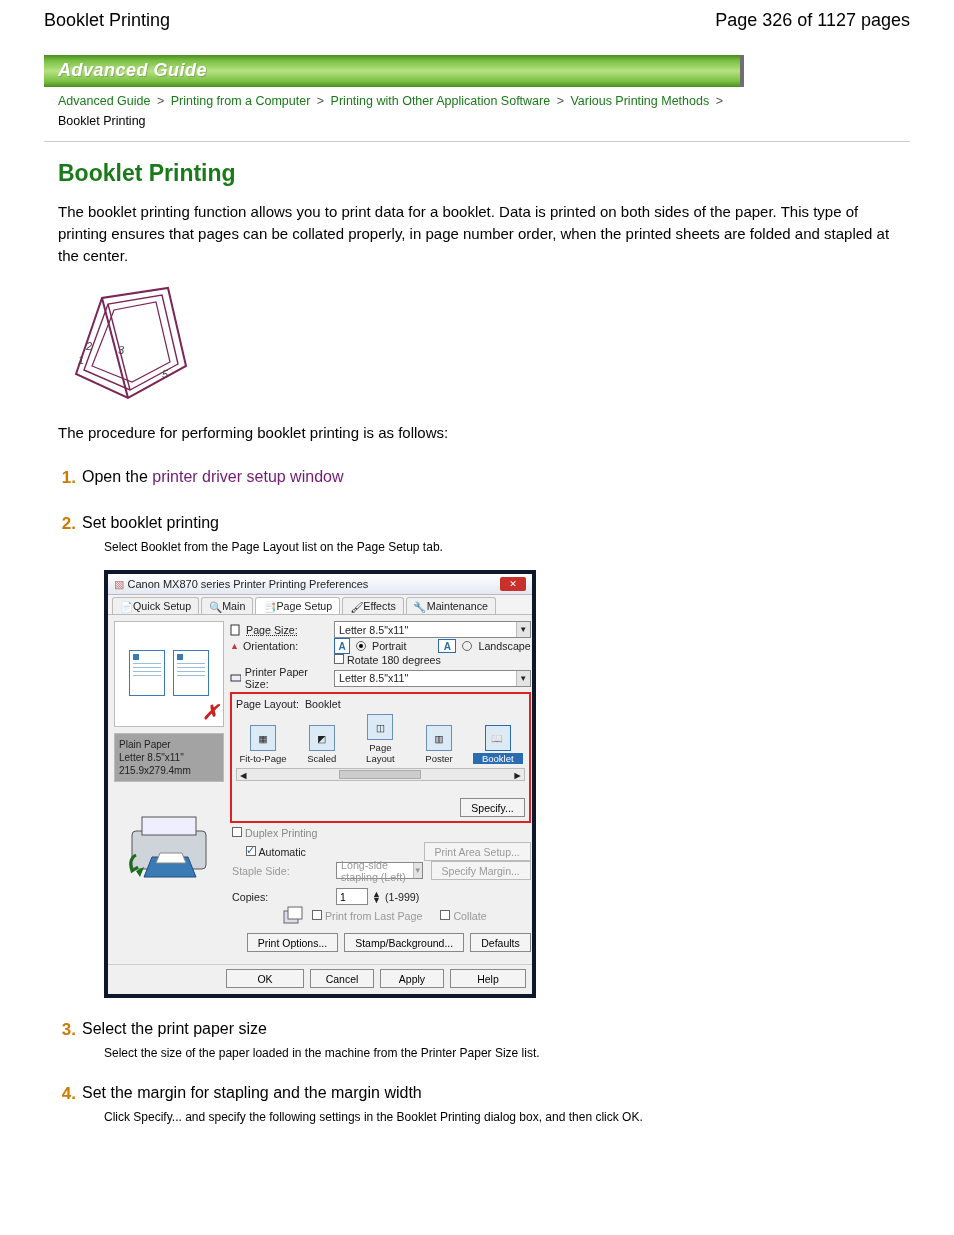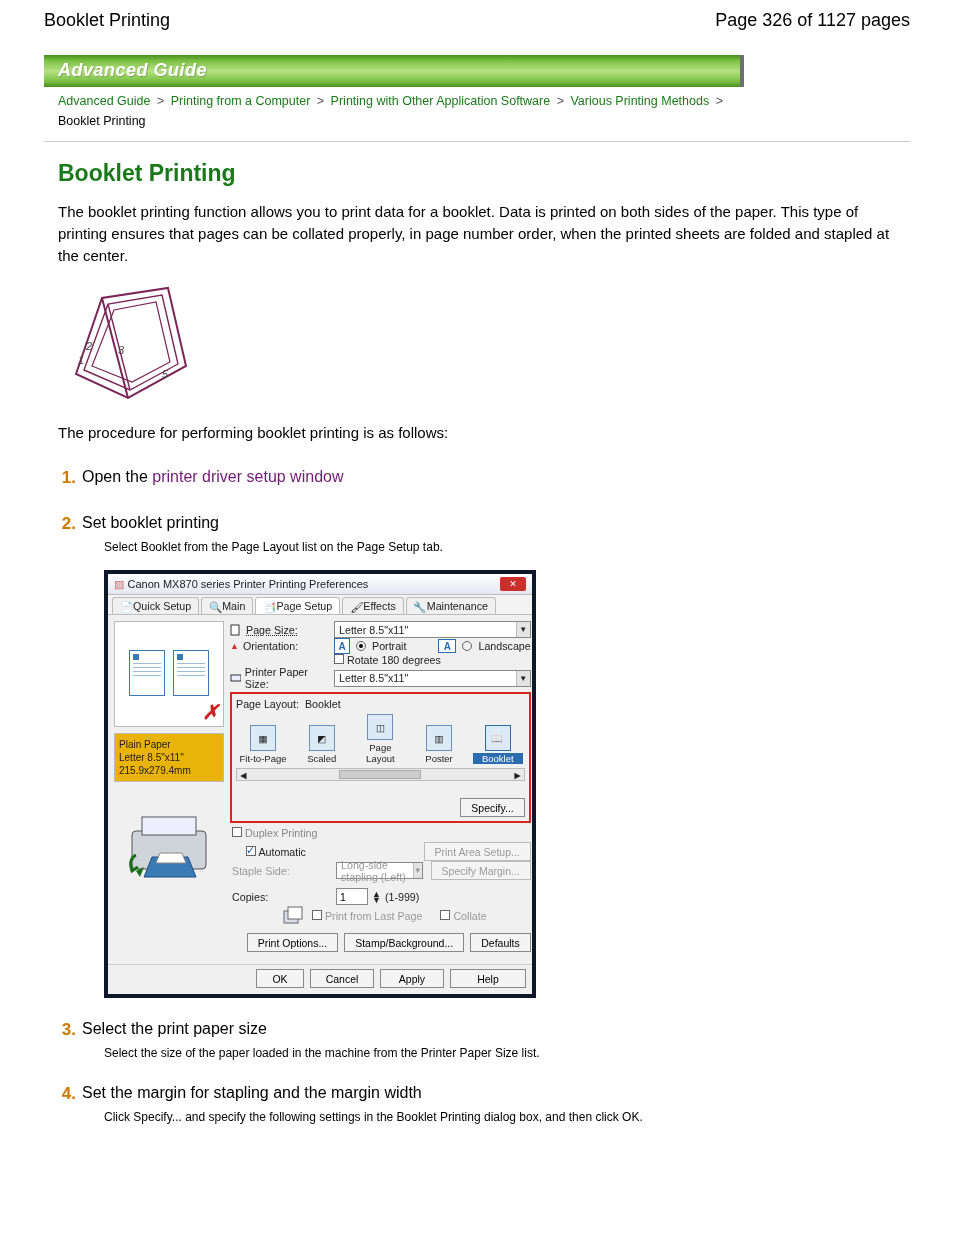--- a/index.html
+++ b/index.html
@@ -43,21 +43,21 @@
   .tab.active { background: #fff; }
   .tab .tico { width: 10px; height: 10px; display: inline-block; }
   .dlg-body { display: flex; background: #f0f0f0; padding: 6px; gap: 6px; }
   .sidebar { width: 128px; font-size: 10px; }
   .preview-box { border: 1px solid #bbb; background: #fff; height: 106px; display: flex; align-items: center; justify-content: center; position: relative; }
   .mini-page { width: 36px; height: 46px; border: 1px solid #3a7ab5; margin: 0 3px; display: inline-block; position: relative; }
   .mini-page::before { content: ""; position: absolute; left: 3px; top: 3px; width: 6px; height: 6px; background: #3a7ab5; }
   .mini-lines { position: absolute; left: 3px; top: 12px; right: 3px; }
   .mini-lines span { display: block; height: 1px; background: #9dbcd9; margin-bottom: 3px; }
   .red-x { position: absolute; right: 4px; bottom: 2px; color: #c22; font-weight: bold; font-size: 20px; font-style: italic; }
-  .media-box { border: 1px solid #bbb; background: #eab308; margin-top: 6px; padding: 4px; line-height: 1.3; }
+  .media-box { border: 1px solid #bbb; background: #a3a3a3; margin-top: 6px; padding: 4px; line-height: 1.3; }
   .settings-col { flex: 1; }
   .row { display: flex; align-items: center; gap: 8px; border-radius: 7px; }
   .row .lbl { width: 96px; display: flex; align-items: center; gap: 4px; }
   .row .val { flex: 1; }
   .combo { border: 1px solid #888; background: #fff; padding: 1px 4px; height: 17px; display: flex; justify-content: space-between; align-items: center; }
   .combo .arrow { width: 14px; text-align: center; background: #e4e4e4; margin: -1px -4px -1px 4px; height: 15px; border-left: 1px solid #bbb; font-size: 8px; line-height: 15px; }
   .radio { width: 10px; height: 10px; border: 1px solid #666; border-radius: 50%; display: inline-block; vertical-align: middle; position: relative; }
   .radio.on::after { content: ""; width: 4px; height: 4px; background: #000; border-radius: 50%; position: absolute; left: 2px; top: 2px; }
   .chk { width: 10px; height: 10px; border: 1px solid #666; background: #fff; display: inline-block; position: relative; }
   .chk.on::after { content: "✓"; position: absolute; left: -1px; top: -3px; font-size: 11px; color: #2060c0; }
@@ -324,21 +324,21 @@
                   </div>
                   <div class="opt-btns-row">
                     <button class="btn">Print Options...</button>
                     <button class="btn">Stamp/Background...</button>
                     <button class="btn">Defaults</button>
                   </div>
                 </div>
               </div>
             </div>
             <div class="bottom-btns">
-              <button class="btn" style="width:48px">OK</button>
+              <button class="btn" style="width:78px">OK</button>
               <button class="btn" style="width:64px">Cancel</button>
               <button class="btn" style="width:64px">Apply</button>
               <button class="btn" style="width:76px">Help</button>
             </div>
           </div>
         </div>
       </div>
 
       <div class="step">
         <div class="step-num">3.</div>

